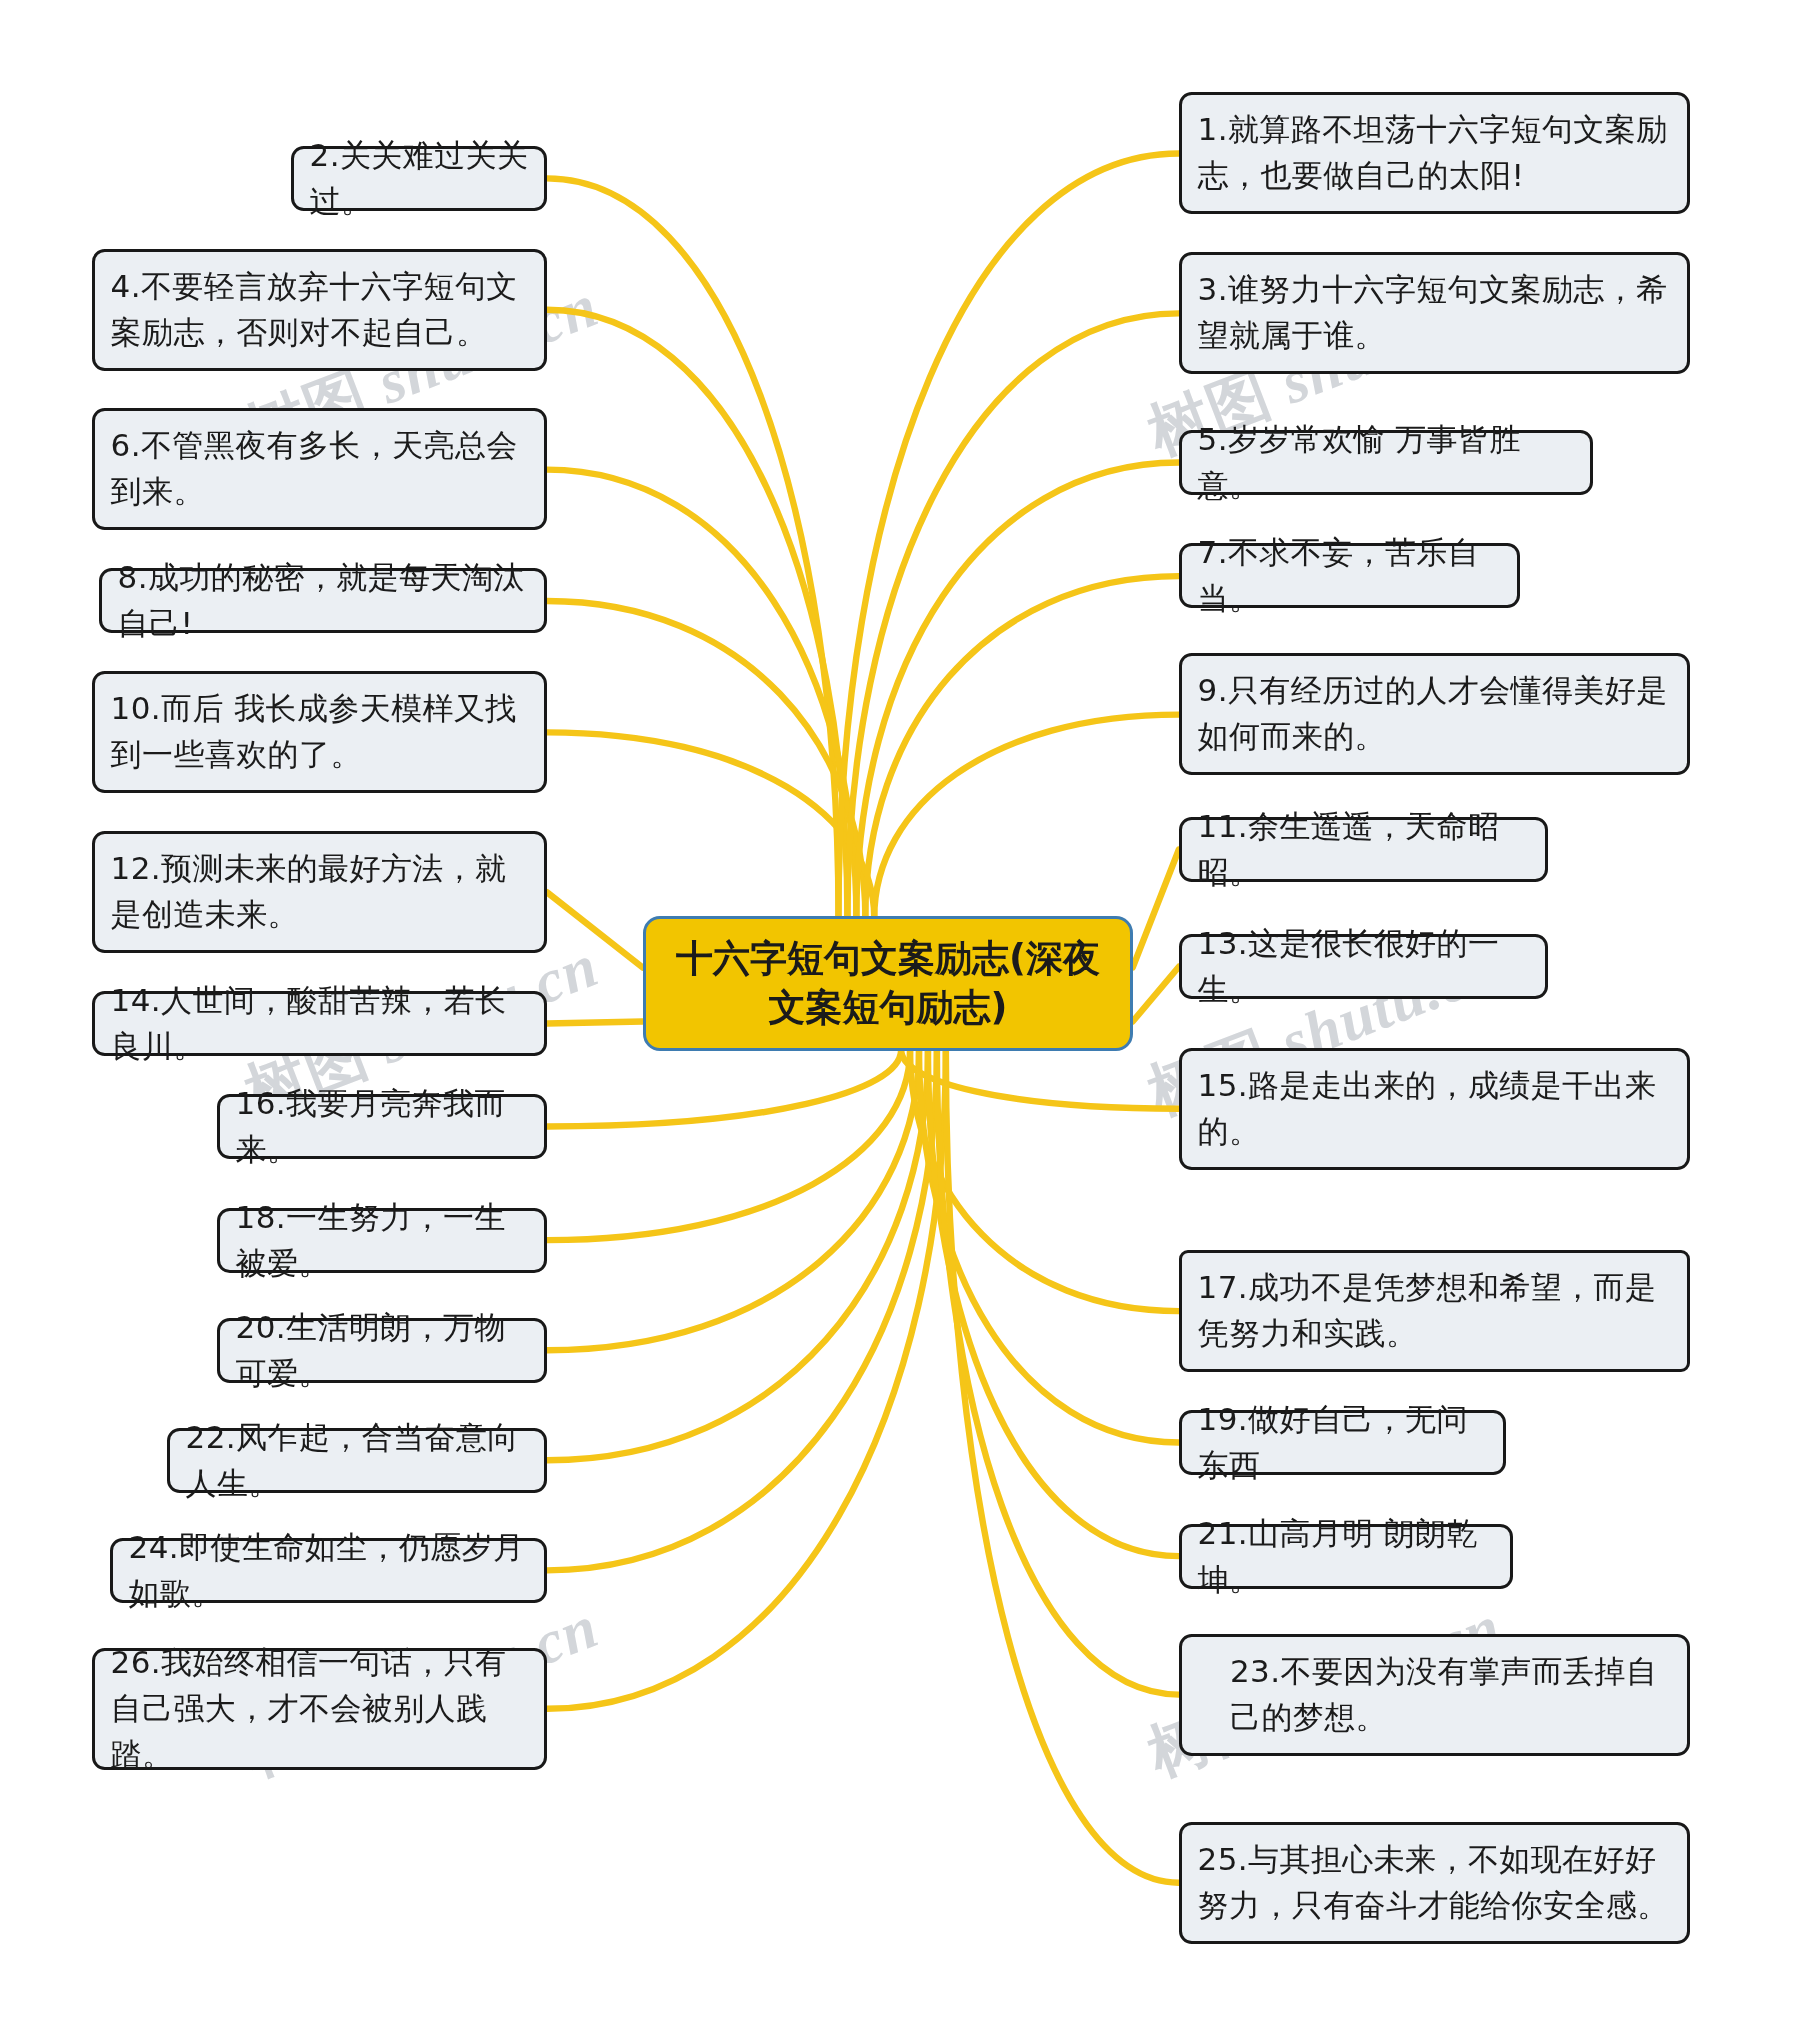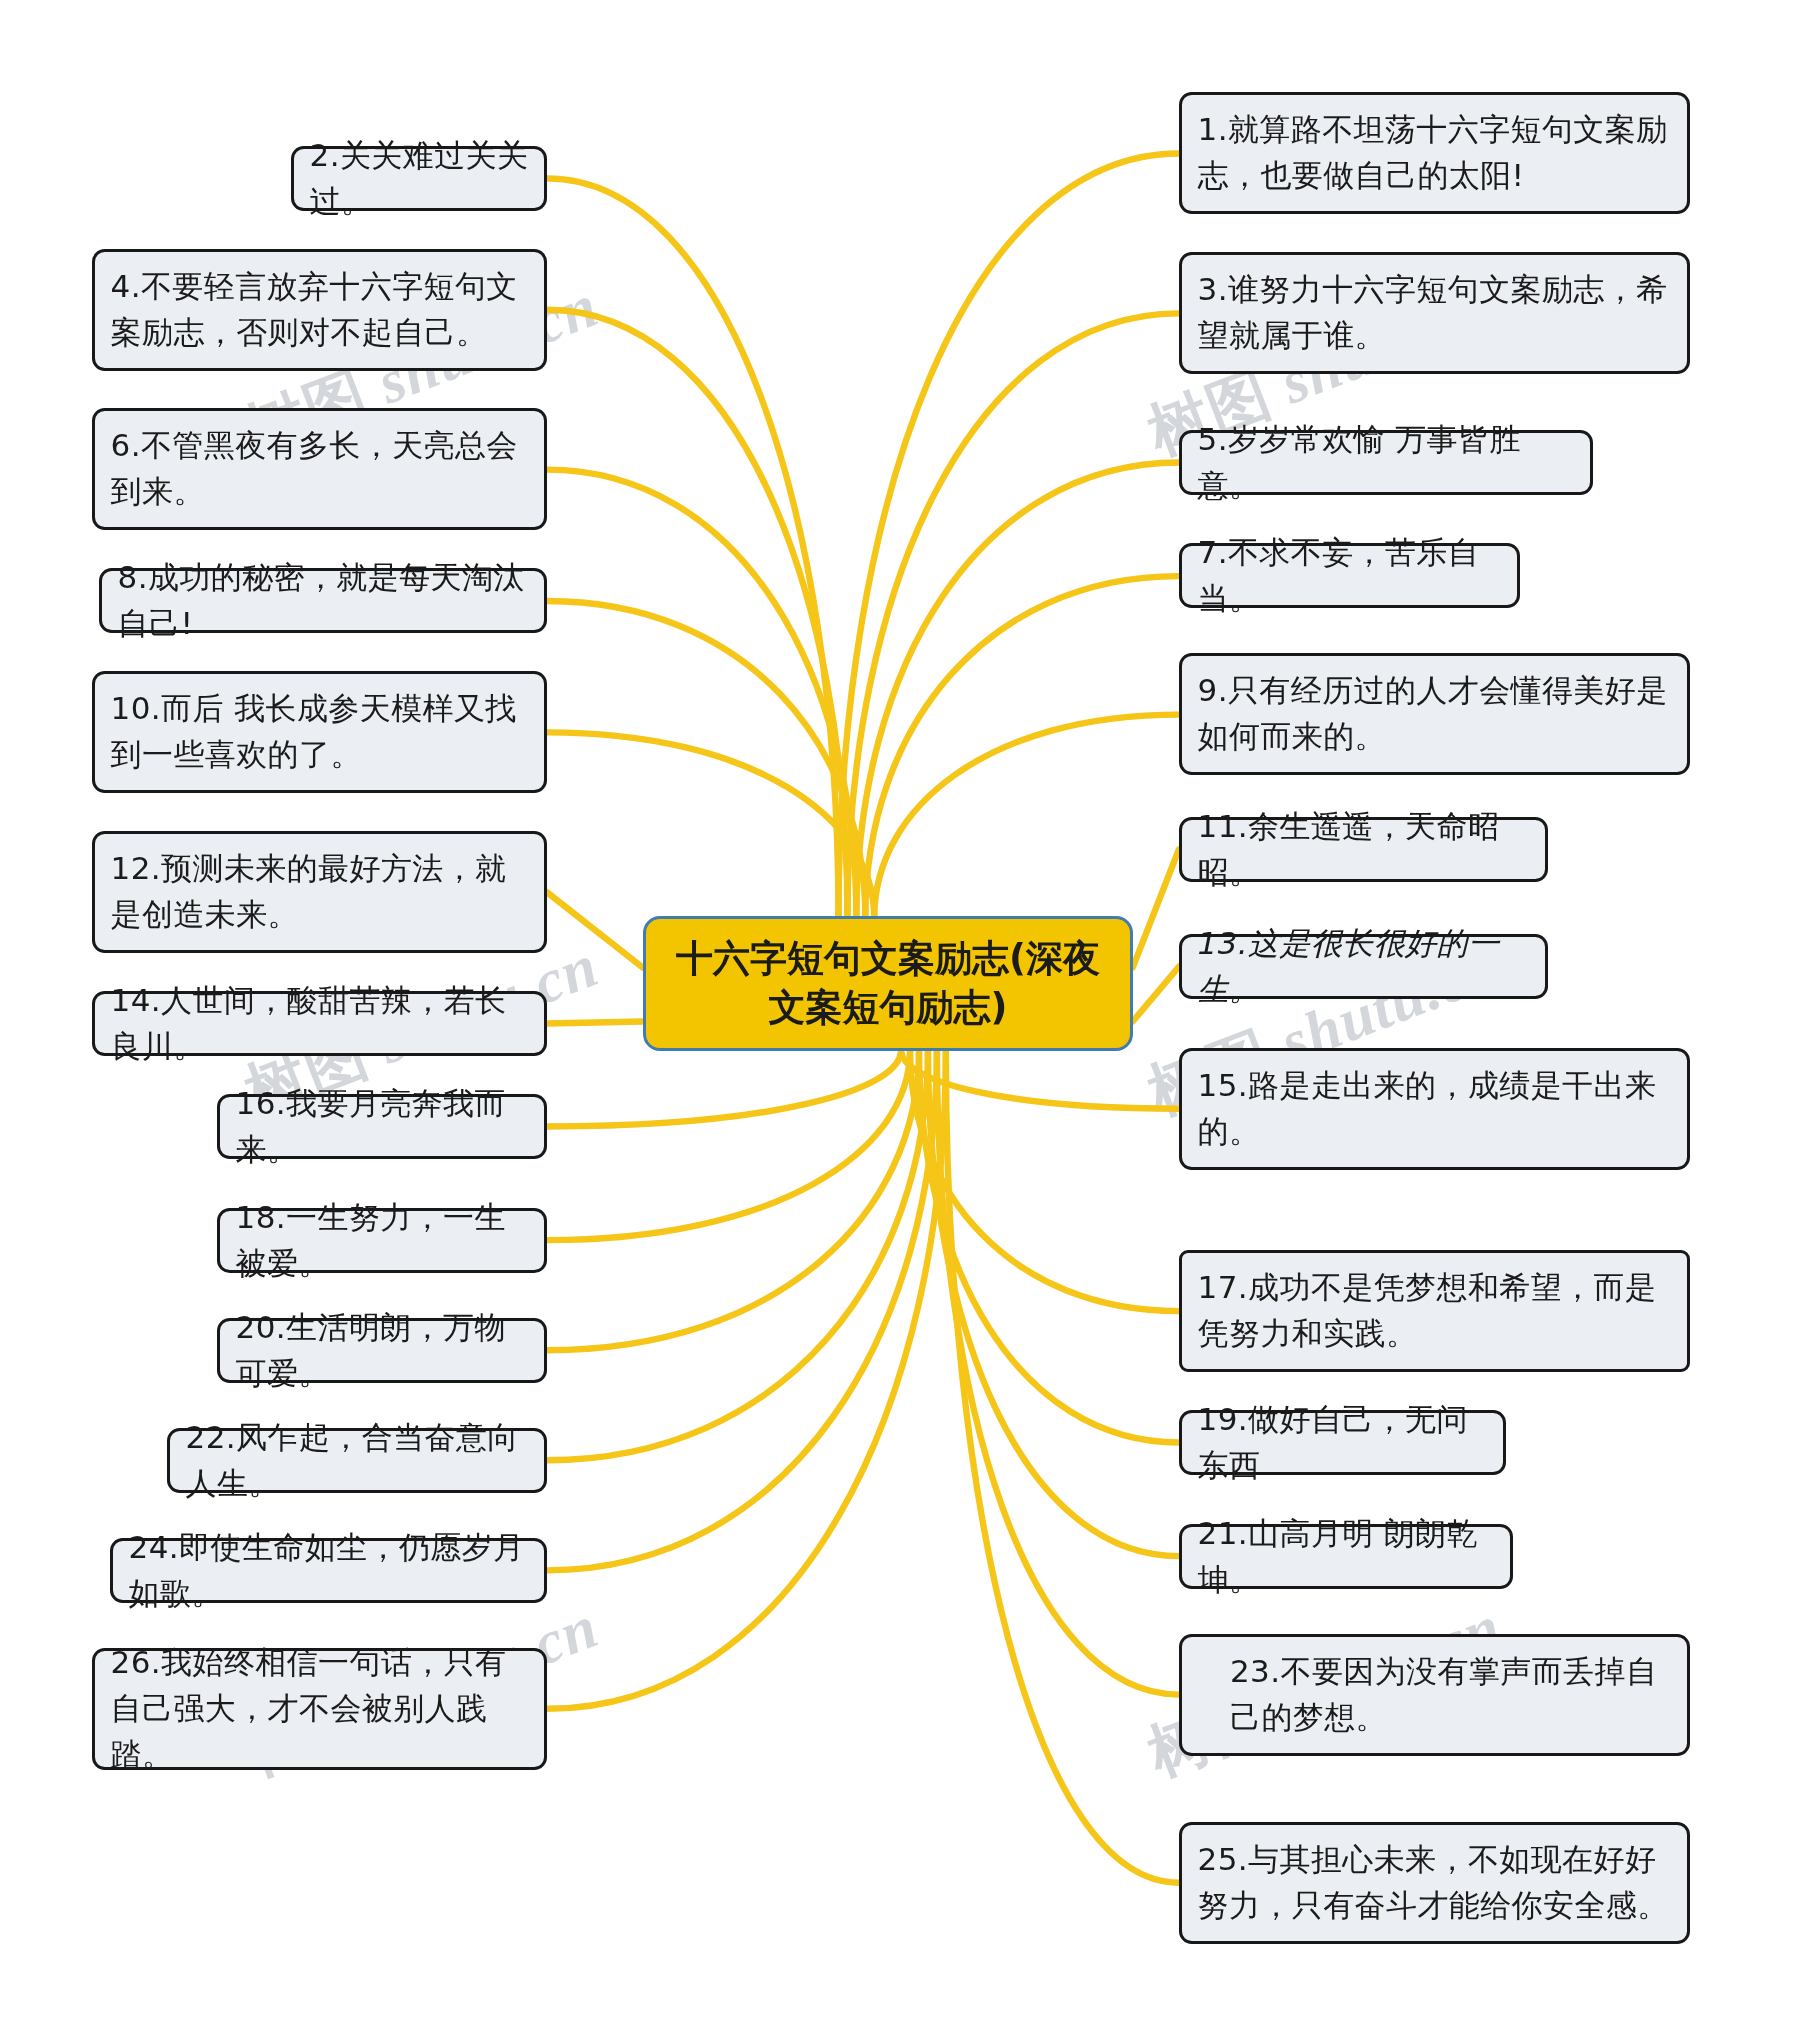--- a/index.html
+++ b/index.html
@@ -186,21 +186,21 @@
       </div>
       <div class="node leaf" style="left: 1179px; top: 543px; width: 341px; height: 65px;">
         <span class="leaf-text">7.不求不妄，苦乐自当。</span>
       </div>
       <div class="node leaf" style="left: 1179px; top: 653px; width: 511px; height: 122px;">
         <span class="leaf-text">9.只有经历过的人才会懂得美好是如何而来的。</span>
       </div>
       <div class="node leaf" style="left: 1179px; top: 817px; width: 369px; height: 65px;">
         <span class="leaf-text">11.余生遥遥，天命昭昭。</span>
       </div>
-      <div class="node leaf" style="left: 1179px; top: 934px; width: 369px; height: 65px; font-style: italic;">
+      <div class="node leaf" style="left: 1179px; top: 934px; width: 369px; height: 65px;">
         <span class="leaf-text">13.这是很长很好的一生。</span>
       </div>
       <div class="node leaf" style="left: 1179px; top: 1048px; width: 511px; height: 122px;">
         <span class="leaf-text">15.路是走出来的，成绩是干出来的。</span>
       </div>
       <div class="node leaf" style="left: 1179px; top: 1250px; width: 511px; height: 122px; border-radius: 9px;">
         <span class="leaf-text">17.成功不是凭梦想和希望，而是凭努力和实践。</span>
       </div>
       <div class="node leaf" style="left: 1179px; top: 1410px; width: 327px; height: 65px;">
         <span class="leaf-text">19.做好自己，无问东西</span>

